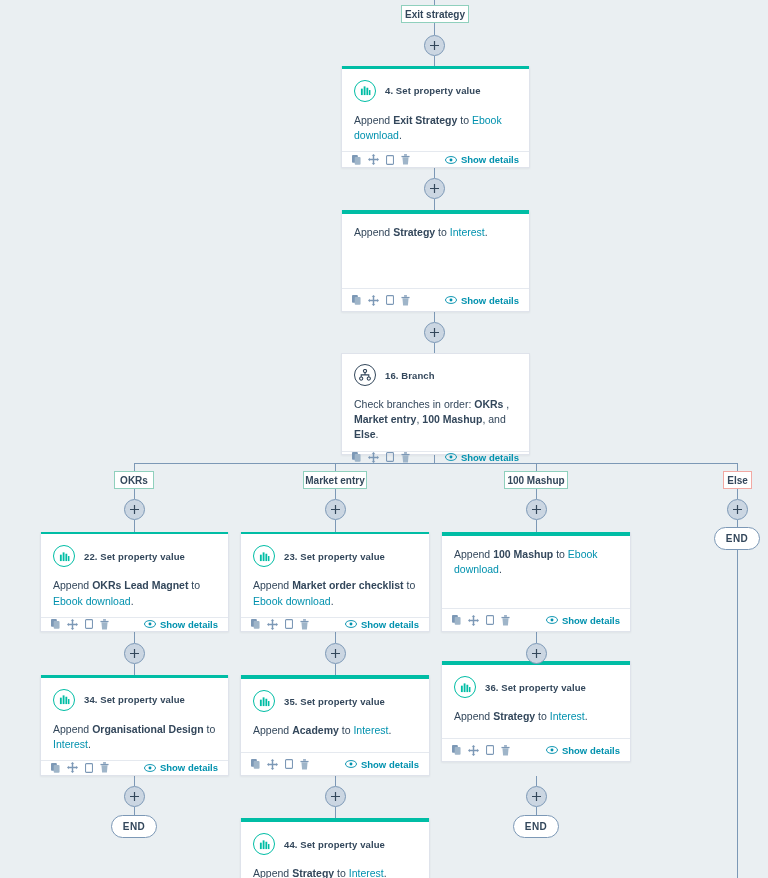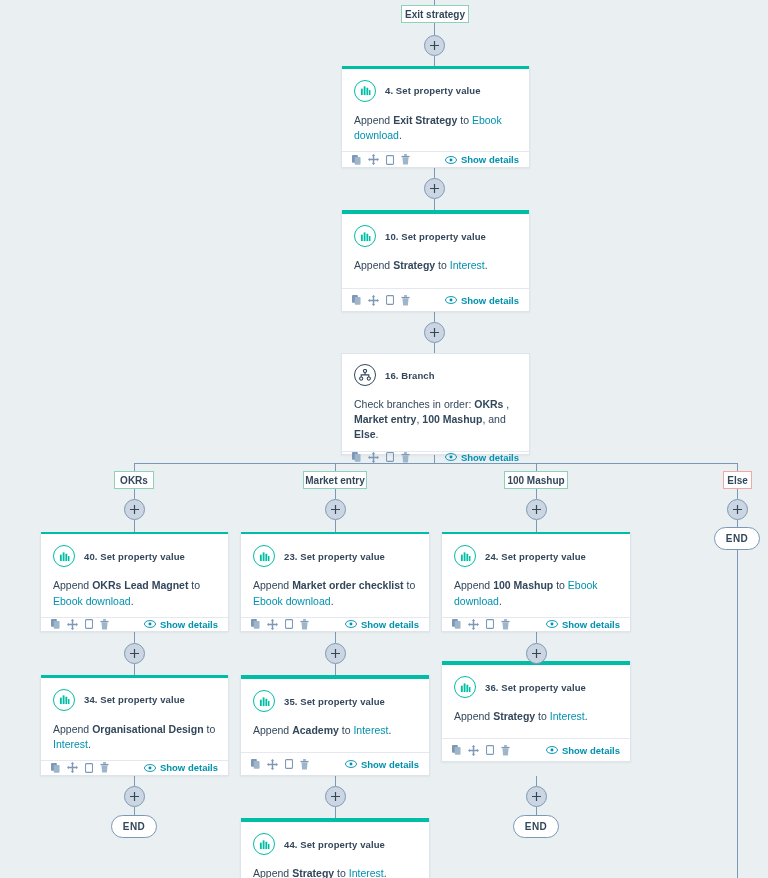--- a/index.html
+++ b/index.html
@@ -244,31 +244,20 @@
             <ellipse cx="7" cy="4.5" rx="6.4" ry="4" fill="none" stroke="#0091ae" stroke-width="1.1"></ellipse>
             <circle cx="7" cy="4.5" r="1.7" fill="#0091ae"></circle>
           </svg>
         <span>Show details</span>
       </div>
     </div>
   </div>
 
   <div class="card" style="left:341px; top:210px; width:189px; height:102px;">
     <div class="card-top"></div>
-    <div class="card-head">
-      <div class="card-icon">
-        <svg width="11" height="11" viewBox="0 0 12 12">
-            <rect x="1" y="4" width="2" height="7" fill="#00bda5"></rect>
-            <rect x="4" y="1.5" width="2" height="9.5" fill="#00bda5"></rect>
-            <rect x="7" y="3" width="2" height="8" fill="#00bda5"></rect>
-            <rect x="9.8" y="5.5" width="1.6" height="5.5" fill="#00bda5"></rect>
-          </svg>
-      </div>
-      <div class="card-title">10. Set property value</div>
-    </div>
     <div class="card-body">
       <span>Append </span><b>Strategy</b><span> to </span><span class="lnk">Interest</span><span>.</span>
     </div>
     <div class="card-foot">
       <div class="foot-icons">
         <span>
             <svg width="9" height="10" viewBox="0 0 10 11">
               <rect x="0" y="0" width="6.5" height="8.5" rx="1" fill="#7c98b6"></rect>
               <rect x="3" y="2.3" width="6.5" height="8.5" rx="1" fill="#9fb5c9"></rect>
             </svg>
@@ -369,21 +358,21 @@
     <div class="card-top"></div>
     <div class="card-head">
       <div class="card-icon">
         <svg width="11" height="11" viewBox="0 0 12 12">
             <rect x="1" y="4" width="2" height="7" fill="#00bda5"></rect>
             <rect x="4" y="1.5" width="2" height="9.5" fill="#00bda5"></rect>
             <rect x="7" y="3" width="2" height="8" fill="#00bda5"></rect>
             <rect x="9.8" y="5.5" width="1.6" height="5.5" fill="#00bda5"></rect>
           </svg>
       </div>
-      <div class="card-title">40. Set property value</div>
+      <div class="card-title">22. Set property value</div>
     </div>
     <div class="card-body">
       <span>Append </span><b>OKRs Lead Magnet</b><span> to </span><span class="lnk">Ebook download</span><span>.</span>
     </div>
     <div class="card-foot">
       <div class="foot-icons">
         <span>
             <svg width="9" height="10" viewBox="0 0 10 11">
               <rect x="0" y="0" width="6.5" height="8.5" rx="1" fill="#7c98b6"></rect>
               <rect x="3" y="2.3" width="6.5" height="8.5" rx="1" fill="#9fb5c9"></rect>
@@ -464,250 +453,239 @@
             <ellipse cx="7" cy="4.5" rx="6.4" ry="4" fill="none" stroke="#0091ae" stroke-width="1.1"></ellipse>
             <circle cx="7" cy="4.5" r="1.7" fill="#0091ae"></circle>
           </svg>
         <span>Show details</span>
       </div>
     </div>
   </div>
 
   <div class="card" style="left:441px; top:532px; width:190px; height:100px;">
     <div class="card-top"></div>
+    <div class="card-body">
+      <span>Append </span><b>100 Mashup</b><span> to </span><span class="lnk">Ebook download</span><span>.</span>
+    </div>
+    <div class="card-foot">
+      <div class="foot-icons">
+        <span>
+            <svg width="9" height="10" viewBox="0 0 10 11">
+              <rect x="0" y="0" width="6.5" height="8.5" rx="1" fill="#7c98b6"></rect>
+              <rect x="3" y="2.3" width="6.5" height="8.5" rx="1" fill="#9fb5c9"></rect>
+            </svg>
+          </span>
+        <span>
+            <svg width="11" height="11" viewBox="0 0 12 12">
+              <path d="M6 0l2 2H6.8v3.2H10V4l2 2-2 2V6.8H6.8V10H8l-2 2-2-2h1.2V6.8H2V8L0 6l2-2v1.2h3.2V2H4z" fill="#7c98b6"></path>
+            </svg>
+          </span>
+        <span>
+            <svg width="8" height="10" viewBox="0 0 9 11">
+              <rect x="0.6" y="0.6" width="7.8" height="9.8" rx="1" fill="none" stroke="#7c98b6" stroke-width="1.2"></rect>
+            </svg>
+          </span>
+        <span>
+            <svg width="9" height="11" viewBox="0 0 10 12">
+              <rect x="0.5" y="2" width="9" height="1.4" fill="#7c98b6"></rect>
+              <rect x="3.4" y="0.2" width="3.2" height="1.5" fill="#7c98b6"></rect>
+              <path d="M1.6 3.6h6.8l-.7 8H2.3z" fill="#9fb5c9"></path>
+            </svg>
+          </span>
+      </div>
+      <div class="show-details">
+        <svg width="12" height="8" viewBox="0 0 14 9">
+            <ellipse cx="7" cy="4.5" rx="6.4" ry="4" fill="none" stroke="#0091ae" stroke-width="1.1"></ellipse>
+            <circle cx="7" cy="4.5" r="1.7" fill="#0091ae"></circle>
+          </svg>
+        <span>Show details</span>
+      </div>
+    </div>
+  </div>
+
+  <div class="end-pill" style="left:714px; top:527px;">
+    <span>END</span>
+  </div>
+
+  <div class="card" style="left:40px; top:675px; width:189px; height:101px;">
+    <div class="card-top"></div>
     <div class="card-head">
       <div class="card-icon">
         <svg width="11" height="11" viewBox="0 0 12 12">
             <rect x="1" y="4" width="2" height="7" fill="#00bda5"></rect>
             <rect x="4" y="1.5" width="2" height="9.5" fill="#00bda5"></rect>
             <rect x="7" y="3" width="2" height="8" fill="#00bda5"></rect>
             <rect x="9.8" y="5.5" width="1.6" height="5.5" fill="#00bda5"></rect>
           </svg>
       </div>
-      <div class="card-title">24. Set property value</div>
-    </div>
-    <div class="card-body">
-      <span>Append </span><b>100 Mashup</b><span> to </span><span class="lnk">Ebook download</span><span>.</span>
-    </div>
-    <div class="card-foot">
-      <div class="foot-icons">
-        <span>
-            <svg width="9" height="10" viewBox="0 0 10 11">
-              <rect x="0" y="0" width="6.5" height="8.5" rx="1" fill="#7c98b6"></rect>
-              <rect x="3" y="2.3" width="6.5" height="8.5" rx="1" fill="#9fb5c9"></rect>
-            </svg>
-          </span>
-        <span>
-            <svg width="11" height="11" viewBox="0 0 12 12">
-              <path d="M6 0l2 2H6.8v3.2H10V4l2 2-2 2V6.8H6.8V10H8l-2 2-2-2h1.2V6.8H2V8L0 6l2-2v1.2h3.2V2H4z" fill="#7c98b6"></path>
-            </svg>
-          </span>
-        <span>
-            <svg width="8" height="10" viewBox="0 0 9 11">
-              <rect x="0.6" y="0.6" width="7.8" height="9.8" rx="1" fill="none" stroke="#7c98b6" stroke-width="1.2"></rect>
-            </svg>
-          </span>
-        <span>
-            <svg width="9" height="11" viewBox="0 0 10 12">
-              <rect x="0.5" y="2" width="9" height="1.4" fill="#7c98b6"></rect>
-              <rect x="3.4" y="0.2" width="3.2" height="1.5" fill="#7c98b6"></rect>
-              <path d="M1.6 3.6h6.8l-.7 8H2.3z" fill="#9fb5c9"></path>
-            </svg>
-          </span>
-      </div>
-      <div class="show-details">
-        <svg width="12" height="8" viewBox="0 0 14 9">
-            <ellipse cx="7" cy="4.5" rx="6.4" ry="4" fill="none" stroke="#0091ae" stroke-width="1.1"></ellipse>
-            <circle cx="7" cy="4.5" r="1.7" fill="#0091ae"></circle>
-          </svg>
-        <span>Show details</span>
-      </div>
-    </div>
-  </div>
-
-  <div class="end-pill" style="left:714px; top:527px;">
-    <span>END</span>
-  </div>
-
-  <div class="card" style="left:40px; top:675px; width:189px; height:101px;">
+      <div class="card-title">34. Set property value</div>
+    </div>
+    <div class="card-body">
+      <span>Append </span><b>Organisational Design</b><span> to </span><span class="lnk">Interest</span><span>.</span>
+    </div>
+    <div class="card-foot">
+      <div class="foot-icons">
+        <span>
+            <svg width="9" height="10" viewBox="0 0 10 11">
+              <rect x="0" y="0" width="6.5" height="8.5" rx="1" fill="#7c98b6"></rect>
+              <rect x="3" y="2.3" width="6.5" height="8.5" rx="1" fill="#9fb5c9"></rect>
+            </svg>
+          </span>
+        <span>
+            <svg width="11" height="11" viewBox="0 0 12 12">
+              <path d="M6 0l2 2H6.8v3.2H10V4l2 2-2 2V6.8H6.8V10H8l-2 2-2-2h1.2V6.8H2V8L0 6l2-2v1.2h3.2V2H4z" fill="#7c98b6"></path>
+            </svg>
+          </span>
+        <span>
+            <svg width="8" height="10" viewBox="0 0 9 11">
+              <rect x="0.6" y="0.6" width="7.8" height="9.8" rx="1" fill="none" stroke="#7c98b6" stroke-width="1.2"></rect>
+            </svg>
+          </span>
+        <span>
+            <svg width="9" height="11" viewBox="0 0 10 12">
+              <rect x="0.5" y="2" width="9" height="1.4" fill="#7c98b6"></rect>
+              <rect x="3.4" y="0.2" width="3.2" height="1.5" fill="#7c98b6"></rect>
+              <path d="M1.6 3.6h6.8l-.7 8H2.3z" fill="#9fb5c9"></path>
+            </svg>
+          </span>
+      </div>
+      <div class="show-details">
+        <svg width="12" height="8" viewBox="0 0 14 9">
+            <ellipse cx="7" cy="4.5" rx="6.4" ry="4" fill="none" stroke="#0091ae" stroke-width="1.1"></ellipse>
+            <circle cx="7" cy="4.5" r="1.7" fill="#0091ae"></circle>
+          </svg>
+        <span>Show details</span>
+      </div>
+    </div>
+  </div>
+
+  <div class="card" style="left:240px; top:675px; width:190px; height:101px;">
     <div class="card-top"></div>
     <div class="card-head">
       <div class="card-icon">
         <svg width="11" height="11" viewBox="0 0 12 12">
             <rect x="1" y="4" width="2" height="7" fill="#00bda5"></rect>
             <rect x="4" y="1.5" width="2" height="9.5" fill="#00bda5"></rect>
             <rect x="7" y="3" width="2" height="8" fill="#00bda5"></rect>
             <rect x="9.8" y="5.5" width="1.6" height="5.5" fill="#00bda5"></rect>
           </svg>
       </div>
-      <div class="card-title">34. Set property value</div>
-    </div>
-    <div class="card-body">
-      <span>Append </span><b>Organisational Design</b><span> to </span><span class="lnk">Interest</span><span>.</span>
-    </div>
-    <div class="card-foot">
-      <div class="foot-icons">
-        <span>
-            <svg width="9" height="10" viewBox="0 0 10 11">
-              <rect x="0" y="0" width="6.5" height="8.5" rx="1" fill="#7c98b6"></rect>
-              <rect x="3" y="2.3" width="6.5" height="8.5" rx="1" fill="#9fb5c9"></rect>
-            </svg>
-          </span>
-        <span>
-            <svg width="11" height="11" viewBox="0 0 12 12">
-              <path d="M6 0l2 2H6.8v3.2H10V4l2 2-2 2V6.8H6.8V10H8l-2 2-2-2h1.2V6.8H2V8L0 6l2-2v1.2h3.2V2H4z" fill="#7c98b6"></path>
-            </svg>
-          </span>
-        <span>
-            <svg width="8" height="10" viewBox="0 0 9 11">
-              <rect x="0.6" y="0.6" width="7.8" height="9.8" rx="1" fill="none" stroke="#7c98b6" stroke-width="1.2"></rect>
-            </svg>
-          </span>
-        <span>
-            <svg width="9" height="11" viewBox="0 0 10 12">
-              <rect x="0.5" y="2" width="9" height="1.4" fill="#7c98b6"></rect>
-              <rect x="3.4" y="0.2" width="3.2" height="1.5" fill="#7c98b6"></rect>
-              <path d="M1.6 3.6h6.8l-.7 8H2.3z" fill="#9fb5c9"></path>
-            </svg>
-          </span>
-      </div>
-      <div class="show-details">
-        <svg width="12" height="8" viewBox="0 0 14 9">
-            <ellipse cx="7" cy="4.5" rx="6.4" ry="4" fill="none" stroke="#0091ae" stroke-width="1.1"></ellipse>
-            <circle cx="7" cy="4.5" r="1.7" fill="#0091ae"></circle>
-          </svg>
-        <span>Show details</span>
-      </div>
-    </div>
-  </div>
-
-  <div class="card" style="left:240px; top:675px; width:190px; height:101px;">
+      <div class="card-title">35. Set property value</div>
+    </div>
+    <div class="card-body">
+      <span>Append </span><b>Academy</b><span> to </span><span class="lnk">Interest</span><span>.</span>
+    </div>
+    <div class="card-foot">
+      <div class="foot-icons">
+        <span>
+            <svg width="9" height="10" viewBox="0 0 10 11">
+              <rect x="0" y="0" width="6.5" height="8.5" rx="1" fill="#7c98b6"></rect>
+              <rect x="3" y="2.3" width="6.5" height="8.5" rx="1" fill="#9fb5c9"></rect>
+            </svg>
+          </span>
+        <span>
+            <svg width="11" height="11" viewBox="0 0 12 12">
+              <path d="M6 0l2 2H6.8v3.2H10V4l2 2-2 2V6.8H6.8V10H8l-2 2-2-2h1.2V6.8H2V8L0 6l2-2v1.2h3.2V2H4z" fill="#7c98b6"></path>
+            </svg>
+          </span>
+        <span>
+            <svg width="8" height="10" viewBox="0 0 9 11">
+              <rect x="0.6" y="0.6" width="7.8" height="9.8" rx="1" fill="none" stroke="#7c98b6" stroke-width="1.2"></rect>
+            </svg>
+          </span>
+        <span>
+            <svg width="9" height="11" viewBox="0 0 10 12">
+              <rect x="0.5" y="2" width="9" height="1.4" fill="#7c98b6"></rect>
+              <rect x="3.4" y="0.2" width="3.2" height="1.5" fill="#7c98b6"></rect>
+              <path d="M1.6 3.6h6.8l-.7 8H2.3z" fill="#9fb5c9"></path>
+            </svg>
+          </span>
+      </div>
+      <div class="show-details">
+        <svg width="12" height="8" viewBox="0 0 14 9">
+            <ellipse cx="7" cy="4.5" rx="6.4" ry="4" fill="none" stroke="#0091ae" stroke-width="1.1"></ellipse>
+            <circle cx="7" cy="4.5" r="1.7" fill="#0091ae"></circle>
+          </svg>
+        <span>Show details</span>
+      </div>
+    </div>
+  </div>
+
+  <div class="card" style="left:441px; top:661px; width:190px; height:101px;">
     <div class="card-top"></div>
     <div class="card-head">
       <div class="card-icon">
         <svg width="11" height="11" viewBox="0 0 12 12">
             <rect x="1" y="4" width="2" height="7" fill="#00bda5"></rect>
             <rect x="4" y="1.5" width="2" height="9.5" fill="#00bda5"></rect>
             <rect x="7" y="3" width="2" height="8" fill="#00bda5"></rect>
             <rect x="9.8" y="5.5" width="1.6" height="5.5" fill="#00bda5"></rect>
           </svg>
       </div>
-      <div class="card-title">35. Set property value</div>
-    </div>
-    <div class="card-body">
-      <span>Append </span><b>Academy</b><span> to </span><span class="lnk">Interest</span><span>.</span>
-    </div>
-    <div class="card-foot">
-      <div class="foot-icons">
-        <span>
-            <svg width="9" height="10" viewBox="0 0 10 11">
-              <rect x="0" y="0" width="6.5" height="8.5" rx="1" fill="#7c98b6"></rect>
-              <rect x="3" y="2.3" width="6.5" height="8.5" rx="1" fill="#9fb5c9"></rect>
-            </svg>
-          </span>
-        <span>
-            <svg width="11" height="11" viewBox="0 0 12 12">
-              <path d="M6 0l2 2H6.8v3.2H10V4l2 2-2 2V6.8H6.8V10H8l-2 2-2-2h1.2V6.8H2V8L0 6l2-2v1.2h3.2V2H4z" fill="#7c98b6"></path>
-            </svg>
-          </span>
-        <span>
-            <svg width="8" height="10" viewBox="0 0 9 11">
-              <rect x="0.6" y="0.6" width="7.8" height="9.8" rx="1" fill="none" stroke="#7c98b6" stroke-width="1.2"></rect>
-            </svg>
-          </span>
-        <span>
-            <svg width="9" height="11" viewBox="0 0 10 12">
-              <rect x="0.5" y="2" width="9" height="1.4" fill="#7c98b6"></rect>
-              <rect x="3.4" y="0.2" width="3.2" height="1.5" fill="#7c98b6"></rect>
-              <path d="M1.6 3.6h6.8l-.7 8H2.3z" fill="#9fb5c9"></path>
-            </svg>
-          </span>
-      </div>
-      <div class="show-details">
-        <svg width="12" height="8" viewBox="0 0 14 9">
-            <ellipse cx="7" cy="4.5" rx="6.4" ry="4" fill="none" stroke="#0091ae" stroke-width="1.1"></ellipse>
-            <circle cx="7" cy="4.5" r="1.7" fill="#0091ae"></circle>
-          </svg>
-        <span>Show details</span>
-      </div>
-    </div>
-  </div>
-
-  <div class="card" style="left:441px; top:661px; width:190px; height:101px;">
+      <div class="card-title">36. Set property value</div>
+    </div>
+    <div class="card-body">
+      <span>Append </span><b>Strategy</b><span> to </span><span class="lnk">Interest</span><span>.</span>
+    </div>
+    <div class="card-foot">
+      <div class="foot-icons">
+        <span>
+            <svg width="9" height="10" viewBox="0 0 10 11">
+              <rect x="0" y="0" width="6.5" height="8.5" rx="1" fill="#7c98b6"></rect>
+              <rect x="3" y="2.3" width="6.5" height="8.5" rx="1" fill="#9fb5c9"></rect>
+            </svg>
+          </span>
+        <span>
+            <svg width="11" height="11" viewBox="0 0 12 12">
+              <path d="M6 0l2 2H6.8v3.2H10V4l2 2-2 2V6.8H6.8V10H8l-2 2-2-2h1.2V6.8H2V8L0 6l2-2v1.2h3.2V2H4z" fill="#7c98b6"></path>
+            </svg>
+          </span>
+        <span>
+            <svg width="8" height="10" viewBox="0 0 9 11">
+              <rect x="0.6" y="0.6" width="7.8" height="9.8" rx="1" fill="none" stroke="#7c98b6" stroke-width="1.2"></rect>
+            </svg>
+          </span>
+        <span>
+            <svg width="9" height="11" viewBox="0 0 10 12">
+              <rect x="0.5" y="2" width="9" height="1.4" fill="#7c98b6"></rect>
+              <rect x="3.4" y="0.2" width="3.2" height="1.5" fill="#7c98b6"></rect>
+              <path d="M1.6 3.6h6.8l-.7 8H2.3z" fill="#9fb5c9"></path>
+            </svg>
+          </span>
+      </div>
+      <div class="show-details">
+        <svg width="12" height="8" viewBox="0 0 14 9">
+            <ellipse cx="7" cy="4.5" rx="6.4" ry="4" fill="none" stroke="#0091ae" stroke-width="1.1"></ellipse>
+            <circle cx="7" cy="4.5" r="1.7" fill="#0091ae"></circle>
+          </svg>
+        <span>Show details</span>
+      </div>
+    </div>
+  </div>
+
+  <div class="end-pill" style="left:111px; top:815px;">
+    <span>END</span>
+  </div>
+
+  <div class="end-pill" style="left:513px; top:815px;">
+    <span>END</span>
+  </div>
+
+  <div class="card" style="left:240px; top:818px; width:190px; height:101px;">
     <div class="card-top"></div>
     <div class="card-head">
       <div class="card-icon">
         <svg width="11" height="11" viewBox="0 0 12 12">
             <rect x="1" y="4" width="2" height="7" fill="#00bda5"></rect>
             <rect x="4" y="1.5" width="2" height="9.5" fill="#00bda5"></rect>
             <rect x="7" y="3" width="2" height="8" fill="#00bda5"></rect>
             <rect x="9.8" y="5.5" width="1.6" height="5.5" fill="#00bda5"></rect>
           </svg>
       </div>
-      <div class="card-title">36. Set property value</div>
+      <div class="card-title">44. Set property value</div>
     </div>
     <div class="card-body">
       <span>Append </span><b>Strategy</b><span> to </span><span class="lnk">Interest</span><span>.</span>
     </div>
-    <div class="card-foot">
-      <div class="foot-icons">
-        <span>
-            <svg width="9" height="10" viewBox="0 0 10 11">
-              <rect x="0" y="0" width="6.5" height="8.5" rx="1" fill="#7c98b6"></rect>
-              <rect x="3" y="2.3" width="6.5" height="8.5" rx="1" fill="#9fb5c9"></rect>
-            </svg>
-          </span>
-        <span>
-            <svg width="11" height="11" viewBox="0 0 12 12">
-              <path d="M6 0l2 2H6.8v3.2H10V4l2 2-2 2V6.8H6.8V10H8l-2 2-2-2h1.2V6.8H2V8L0 6l2-2v1.2h3.2V2H4z" fill="#7c98b6"></path>
-            </svg>
-          </span>
-        <span>
-            <svg width="8" height="10" viewBox="0 0 9 11">
-              <rect x="0.6" y="0.6" width="7.8" height="9.8" rx="1" fill="none" stroke="#7c98b6" stroke-width="1.2"></rect>
-            </svg>
-          </span>
-        <span>
-            <svg width="9" height="11" viewBox="0 0 10 12">
-              <rect x="0.5" y="2" width="9" height="1.4" fill="#7c98b6"></rect>
-              <rect x="3.4" y="0.2" width="3.2" height="1.5" fill="#7c98b6"></rect>
-              <path d="M1.6 3.6h6.8l-.7 8H2.3z" fill="#9fb5c9"></path>
-            </svg>
-          </span>
-      </div>
-      <div class="show-details">
-        <svg width="12" height="8" viewBox="0 0 14 9">
-            <ellipse cx="7" cy="4.5" rx="6.4" ry="4" fill="none" stroke="#0091ae" stroke-width="1.1"></ellipse>
-            <circle cx="7" cy="4.5" r="1.7" fill="#0091ae"></circle>
-          </svg>
-        <span>Show details</span>
-      </div>
-    </div>
-  </div>
-
-  <div class="end-pill" style="left:111px; top:815px;">
-    <span>END</span>
-  </div>
-
-  <div class="end-pill" style="left:513px; top:815px;">
-    <span>END</span>
-  </div>
-
-  <div class="card" style="left:240px; top:818px; width:190px; height:101px;">
-    <div class="card-top"></div>
-    <div class="card-head">
-      <div class="card-icon">
-        <svg width="11" height="11" viewBox="0 0 12 12">
-            <rect x="1" y="4" width="2" height="7" fill="#00bda5"></rect>
-            <rect x="4" y="1.5" width="2" height="9.5" fill="#00bda5"></rect>
-            <rect x="7" y="3" width="2" height="8" fill="#00bda5"></rect>
-            <rect x="9.8" y="5.5" width="1.6" height="5.5" fill="#00bda5"></rect>
-          </svg>
-      </div>
-      <div class="card-title">44. Set property value</div>
-    </div>
-    <div class="card-body">
-      <span>Append </span><b>Strategy</b><span> to </span><span class="lnk">Interest</span><span>.</span>
-    </div>
 
   </div>
 
 </div>
 
 </body></html>

